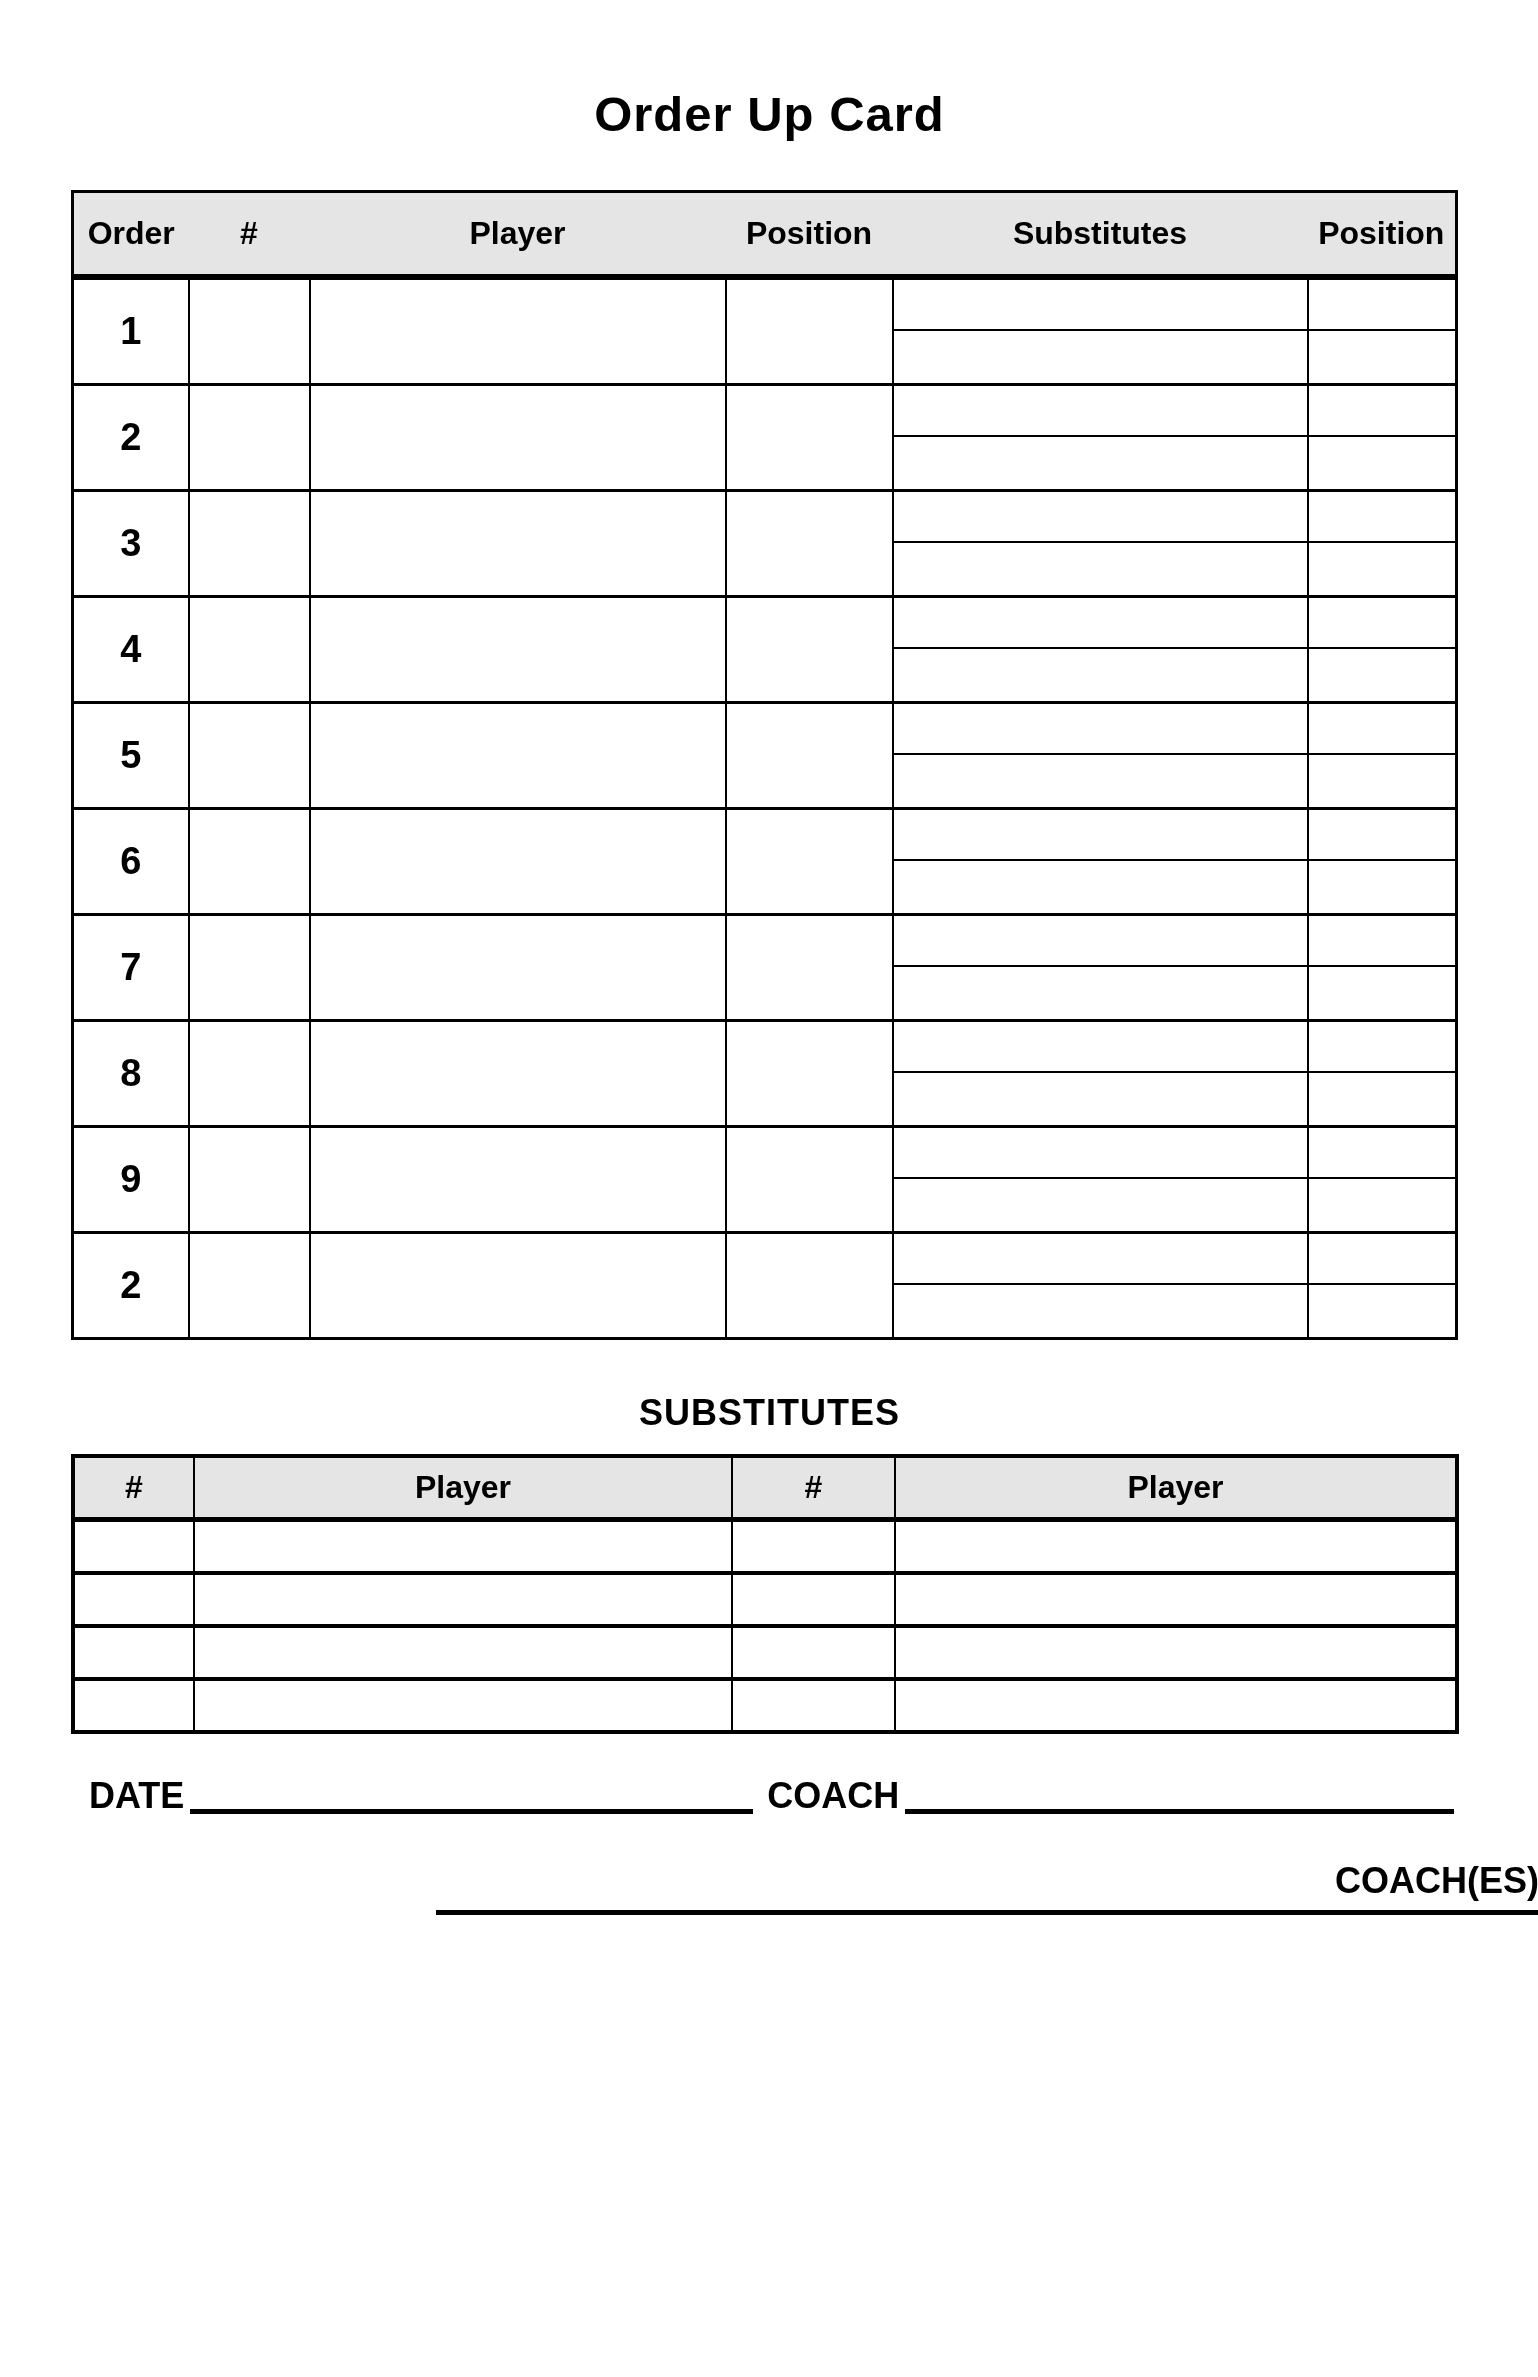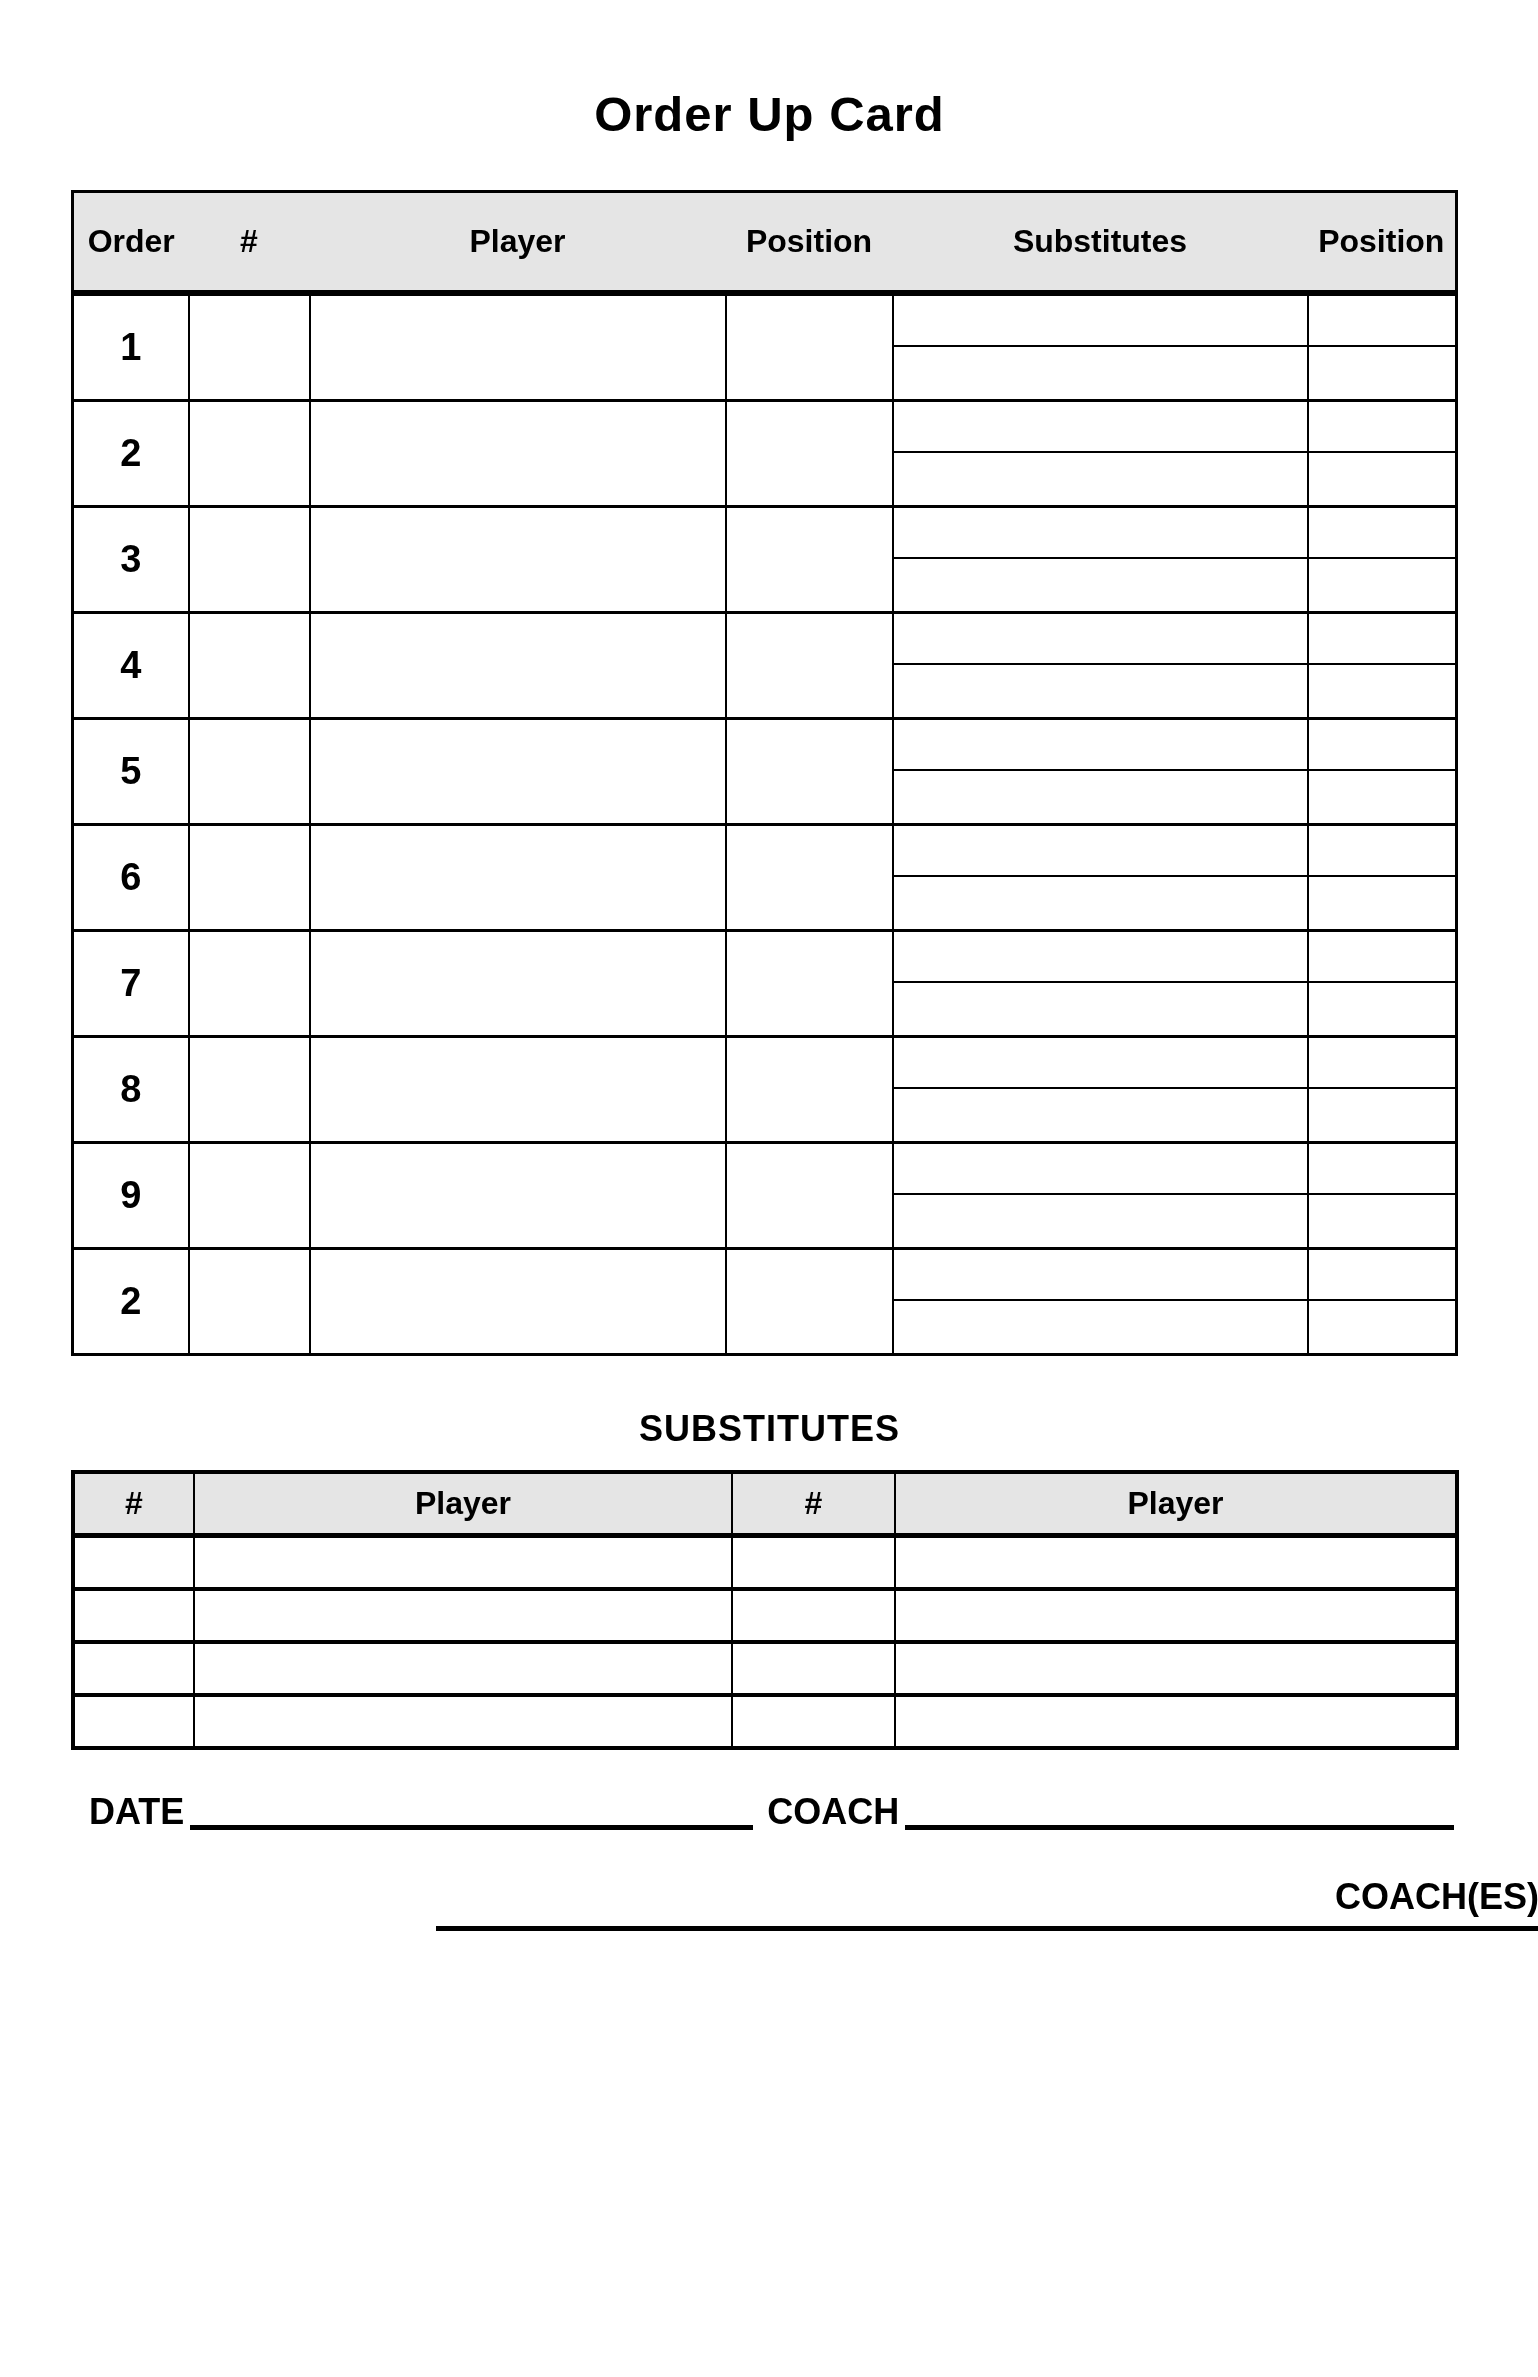--- a/index.html
+++ b/index.html
@@ -17,21 +17,21 @@
   
   .team-row{display:flex;align-items:flex-end;margin:67px 0 0 81px;font-size:38px;line-height:1;}
   .team-blank{width:984px;margin-left:11.4px;height:11.4px;border-bottom:6.7px solid #000;}
 
   
   table{border-collapse:collapse;table-layout:fixed;}
   table.main{margin:48px 0 0 71px;width:1384px;border:3.8px solid #000;}
   table.main thead th{
     height:81px;background:#e5e5e5;
     border:none;border-bottom:6.7px solid #000;
-    font-size:32px;text-align:center;vertical-align:middle;padding:8px;
+    font-size:32px;text-align:center;vertical-align:middle;padding:0;
   }
   table.main tbody td{
     border:2.9px solid #000;border-top-width:3.8px;border-bottom-width:3.8px;
     height:103px;padding:0;vertical-align:middle;
   }
   table.main td.order{font-size:38px;text-align:center;}
   table.main td.subcell{vertical-align:top;}
   .half{height:51px;box-sizing:border-box;}
   .half.top{border-bottom:2.9px solid #000;}
 

